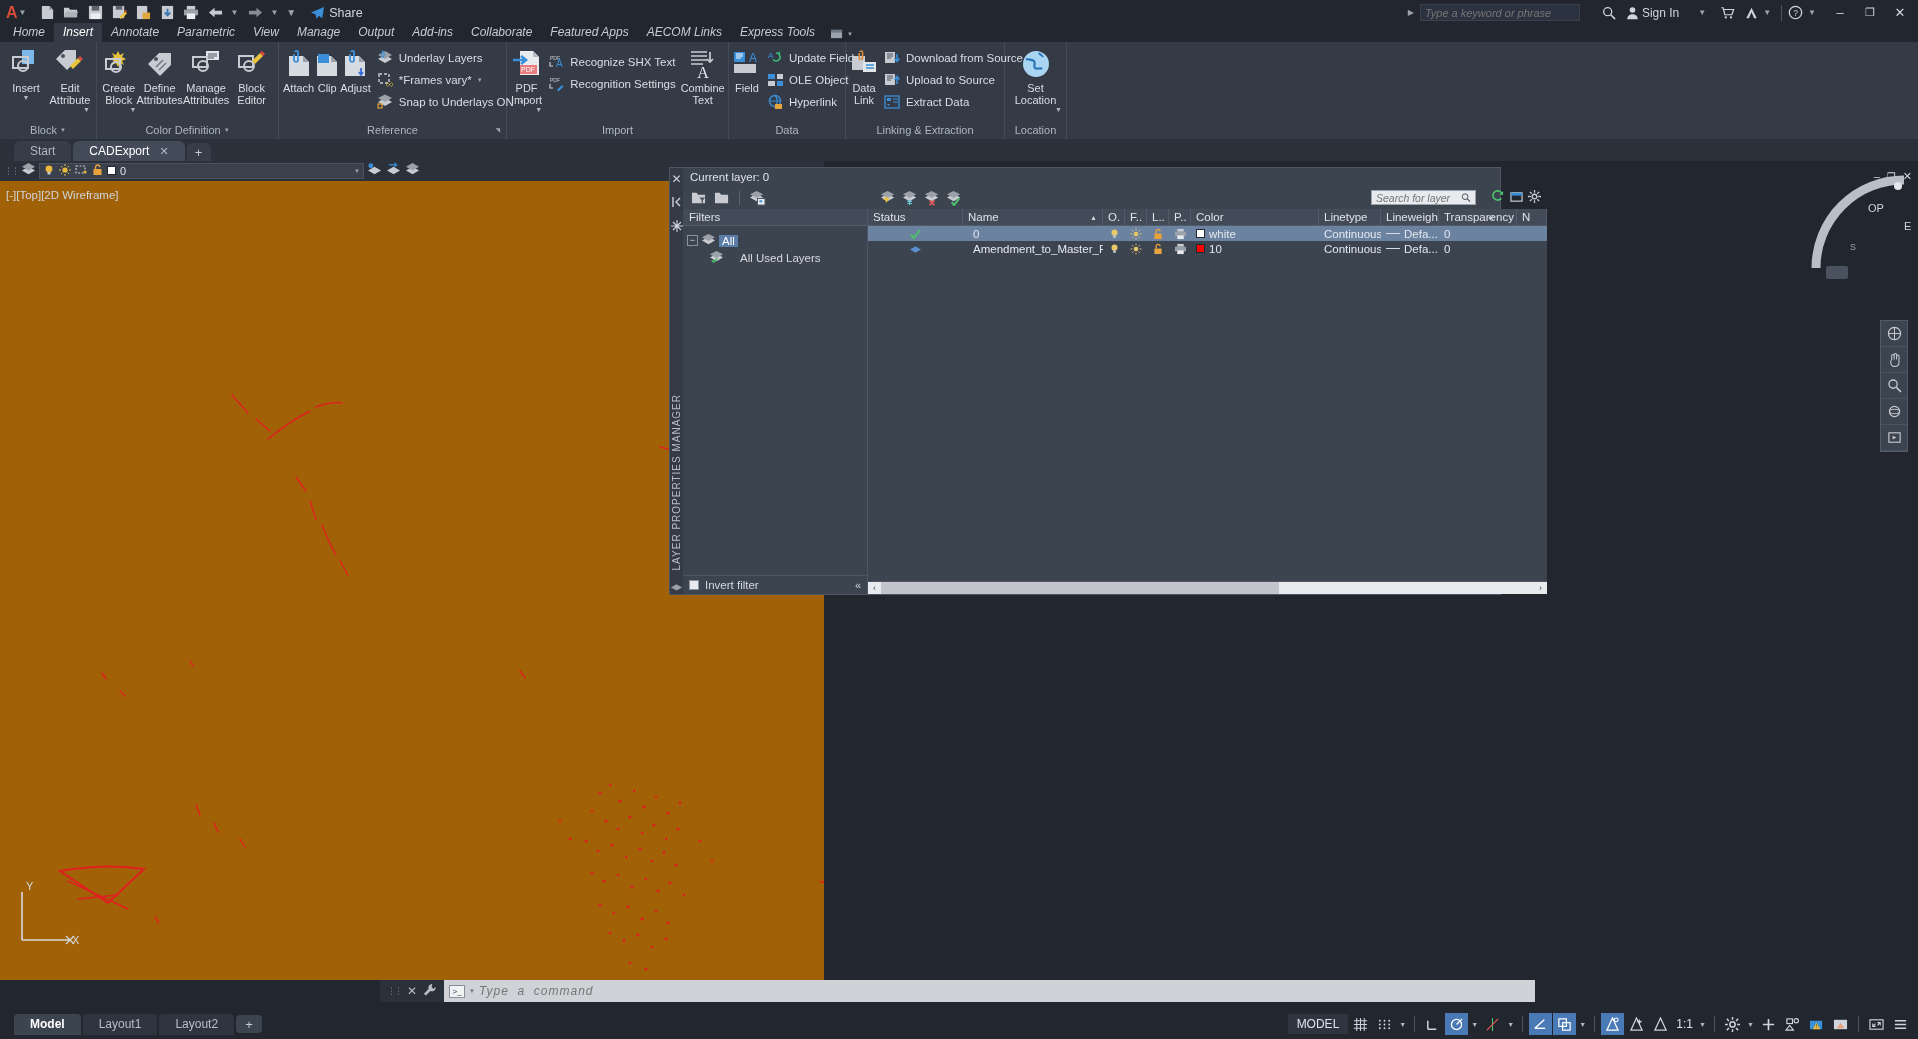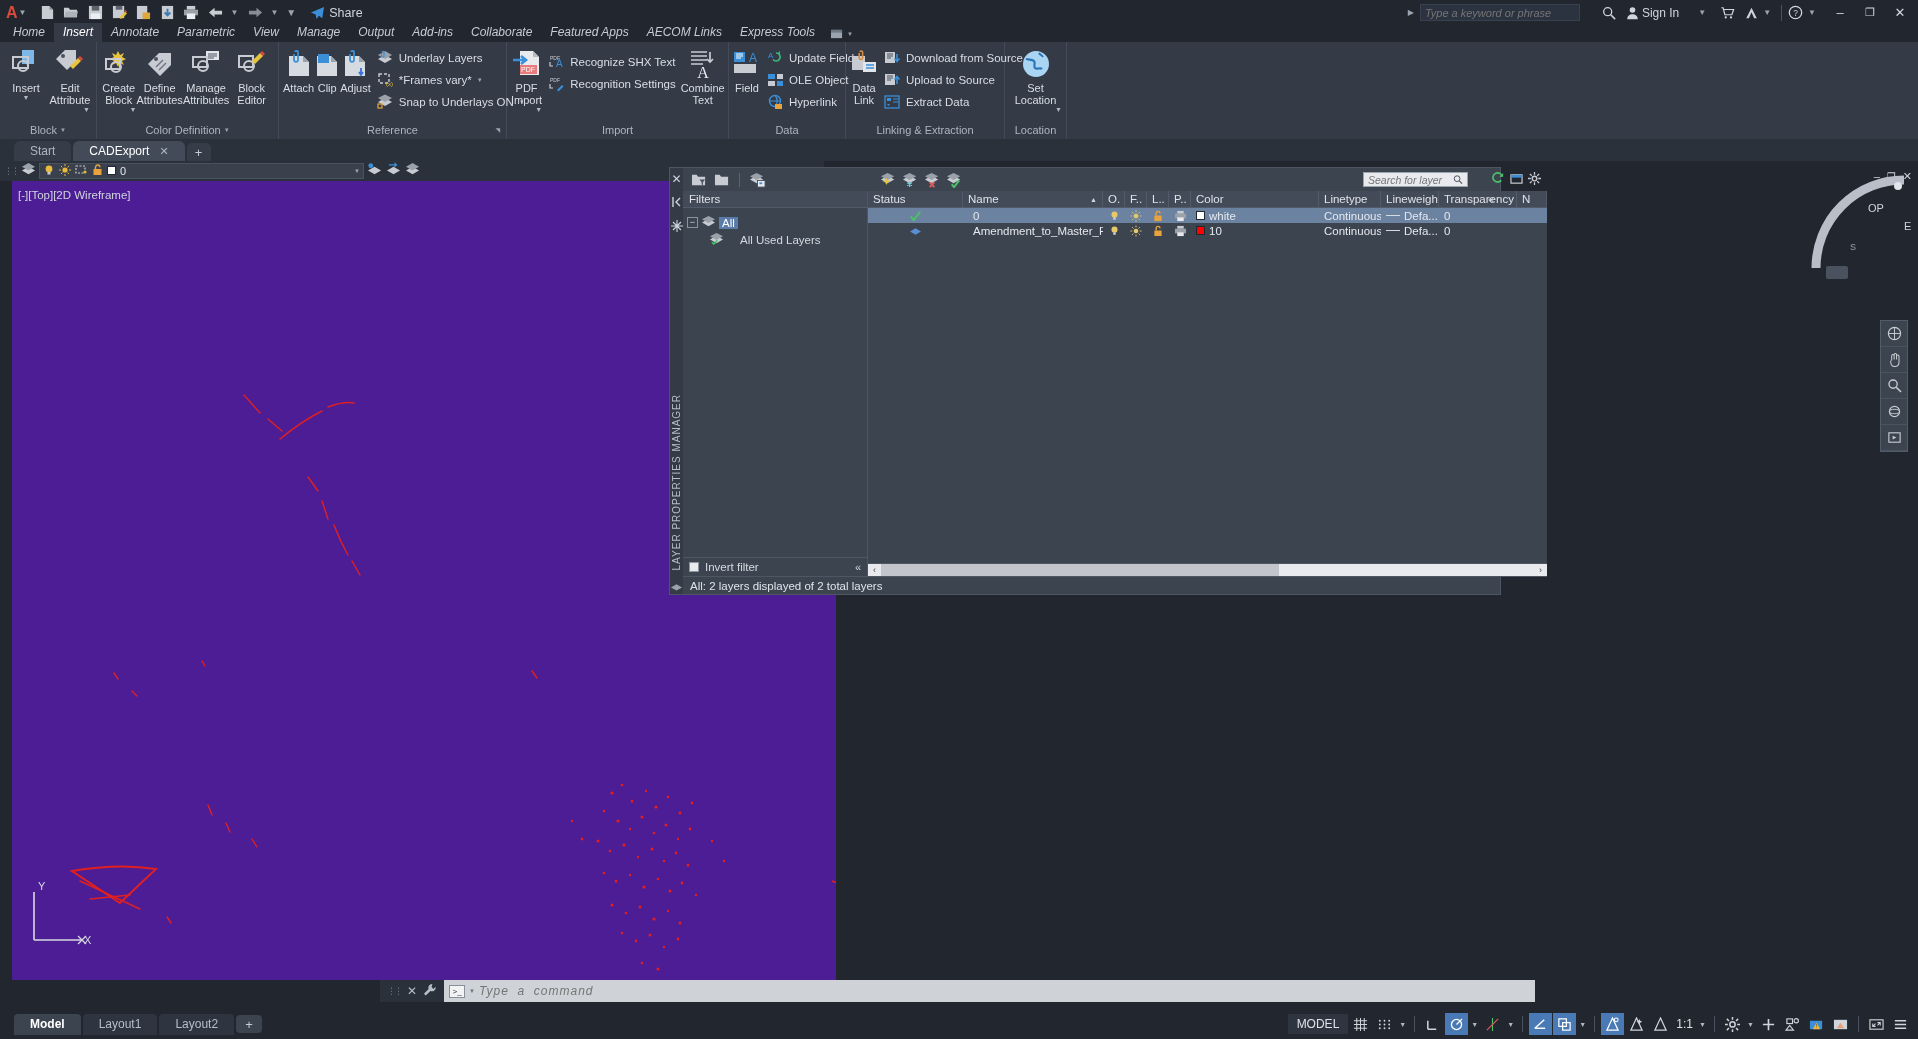--- a/index.html
+++ b/index.html
@@ -101,22 +101,22 @@
   }
   .lt-grip { color:#7a838f; font-size:9px; letter-spacing:-2px; }
   .layer-combo {
     display:flex; align-items:center; gap:4px; height:16px; width:325px;
     background:#3a414d; border:1px solid #4a5260; padding:0 3px; font-size:11px; color:#e2e6ec;
   }
   .layer-combo .fill { flex:1; }
 
   
   .canvas {
-    position:absolute; left:12px; top:181px; width:824px; height:799px;
-    background:#4c1d95; overflow:hidden;
+    position:absolute; left:0; top:181px; width:824px; height:799px;
+    background:#a16207; overflow:hidden;
   }
   .vplabel { position:absolute; left:6px; top:8px; font-size:11.5px; color:#cfd5dd; }
   .ucs { position:absolute; left:14px; bottom:28px; }
 
   
   .cmdbar {
     position:absolute; left:380px; top:980px; width:1155px; height:22px;
     display:flex; align-items:center;
   }
   .cmd-grip { background:#2b313b; height:22px; display:flex; align-items:center; gap:6px; padding:0 7px; color:#b7bec8; font-size:12px;}
@@ -909,20 +909,23 @@
       </span>
       <span class="vtext">LAYER PROPERTIES MANAGER</span>
       <span style="margin-top:auto; margin-bottom:4px;">
         <svg width="13" height="12" viewBox="0 0 14 13">
             <path d="M1 8l6-3.5 6 3.5-6 3.5z" fill="#9ba1a9"></path>
           </svg>
       </span>
     </div>
 
     <div class="lpm-main">
+      <div class="lpm-head">
+        <span>Current layer: 0</span>
+      </div>
 
       <div class="lpm-tools">
         <span class="tool">
           <svg width="16" height="15" viewBox="0 0 17 16">
               <path d="M1 3h5l1.5 2H15v9H1z" fill="#c8ccd2"></path>
               <path d="M9 8h6l-2.3 3v3l-1.4-.8v-2.2z" fill="#4a5260"></path>
             </svg>
         </span>
         <span class="tool">
           <svg width="16" height="15" viewBox="0 0 17 16">
@@ -966,21 +969,21 @@
           <span class="tool">
             <svg width="18" height="16" viewBox="0 0 19 17">
                 <path d="M1 8l7-4 7 4-7 4z" fill="#c8ccd2"></path>
                 <path d="M1 4.5l7-3.5 7 3.5-7 4z" fill="#9ba1a9"></path>
                 <path d="M6 13l2.5 3L14 9" stroke="#4cc06a" stroke-width="2.2" fill="none"></path>
               </svg>
           </span>
         </div>
 
         <div class="right-icons">
-          <div class="searchbox" style="width:105px; height:15px; margin-right:18px; background:#e8eaee; border:1px solid #9aa3ae;">
+          <div class="searchbox" style="width:105px; height:15px; margin-right:10px; background:#e8eaee; border:1px solid #9aa3ae;">
             <input type="text" style="color: rgb(111, 117, 126); font-size: 10.5px;" placeholder="Search for layer">
             <svg width="11" height="11" viewBox="0 0 12 12">
                 <circle cx="5" cy="5" r="3.5" stroke="#4a5260" stroke-width="1.2" fill="none"></circle>
                 <path d="M7.6 7.6L11 11" stroke="#4a5260" stroke-width="1.4"></path>
               </svg>
           </div>
           <span>
             <svg width="14" height="13" viewBox="0 0 15 14">
                 <path d="M12 5A5 5 0 1 0 11 9" stroke="#4cc06a" stroke-width="1.8" fill="none"></path>
                 <path d="M13 1v4h-4" fill="#4cc06a"></path>
@@ -1207,23 +1210,20 @@
           <div class="hscroll">
             <div class="hs-arrow">‹</div>
             <div class="hs-track">
                 <div class="hs-thumb"></div>
               </div>
             <div class="hs-arrow">›</div>
           </div>
         </div>
       </div>
 
-      <div class="lpm-status">
-        <span>All: 2 layers displayed of 2 total layers</span>
-      </div>
     </div>
   </div>
 
   <div class="float-win">
     <span>–</span>
     <span style="font-size:10px;">❐</span>
     <span>✕</span>
   </div>
 
   <div class="viewcube">

